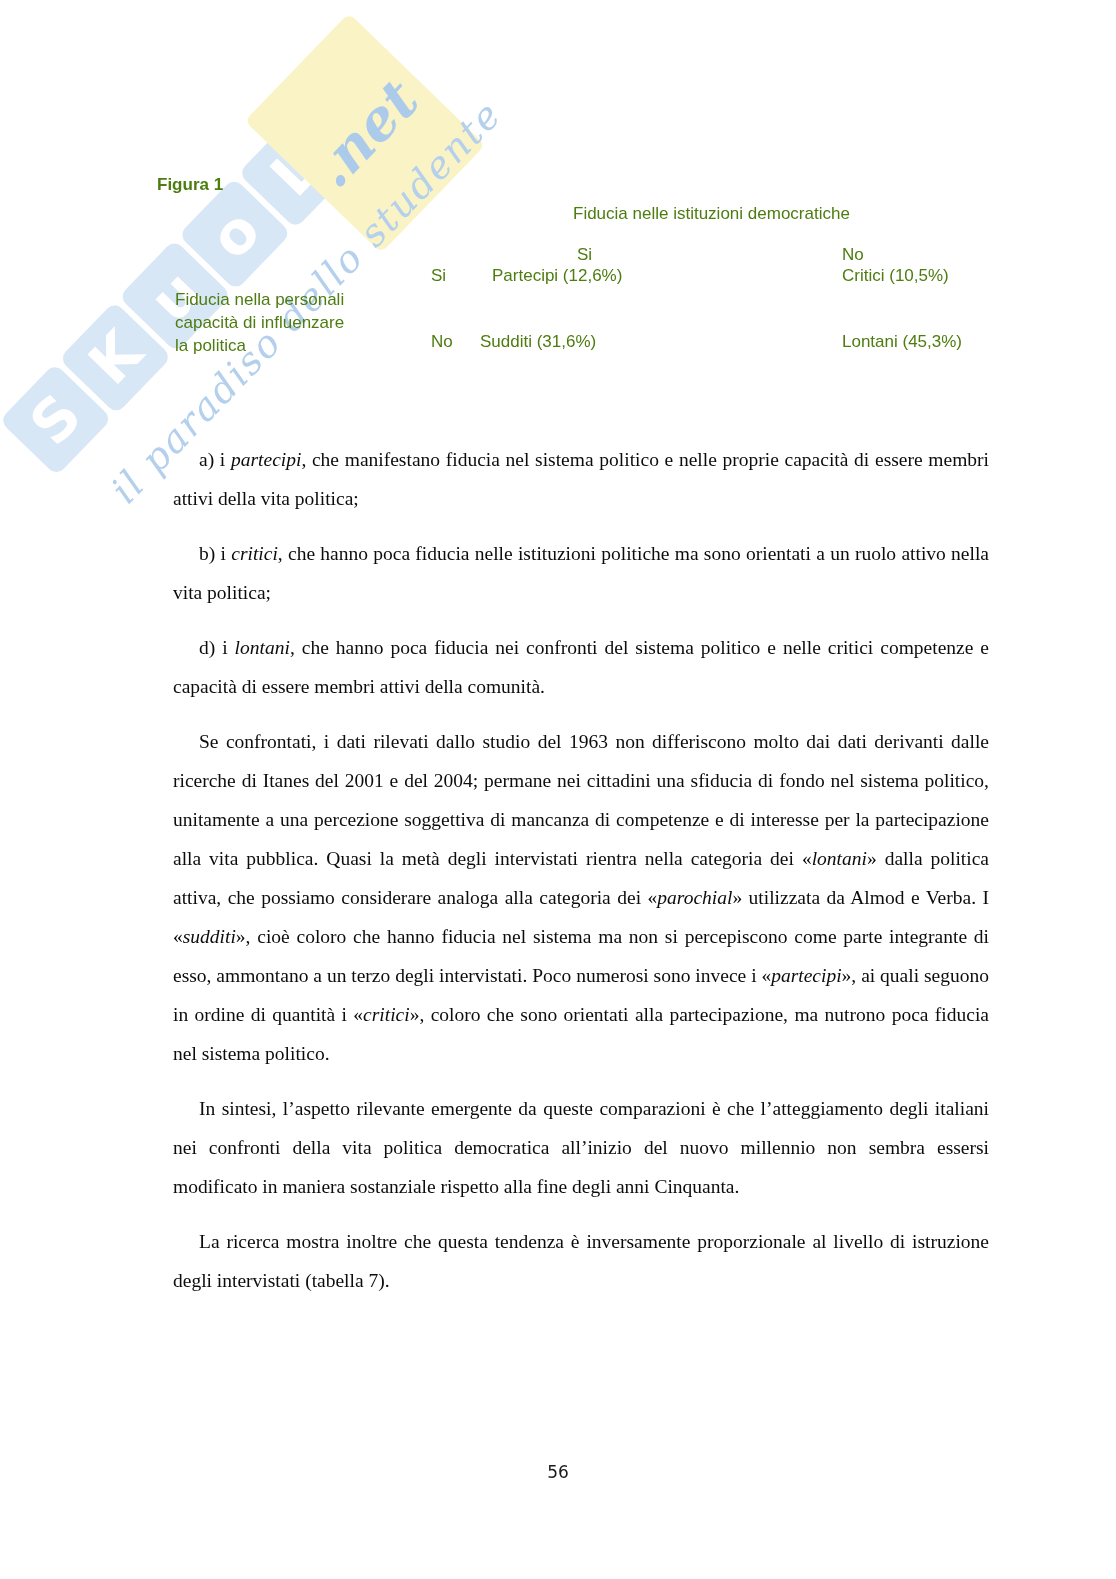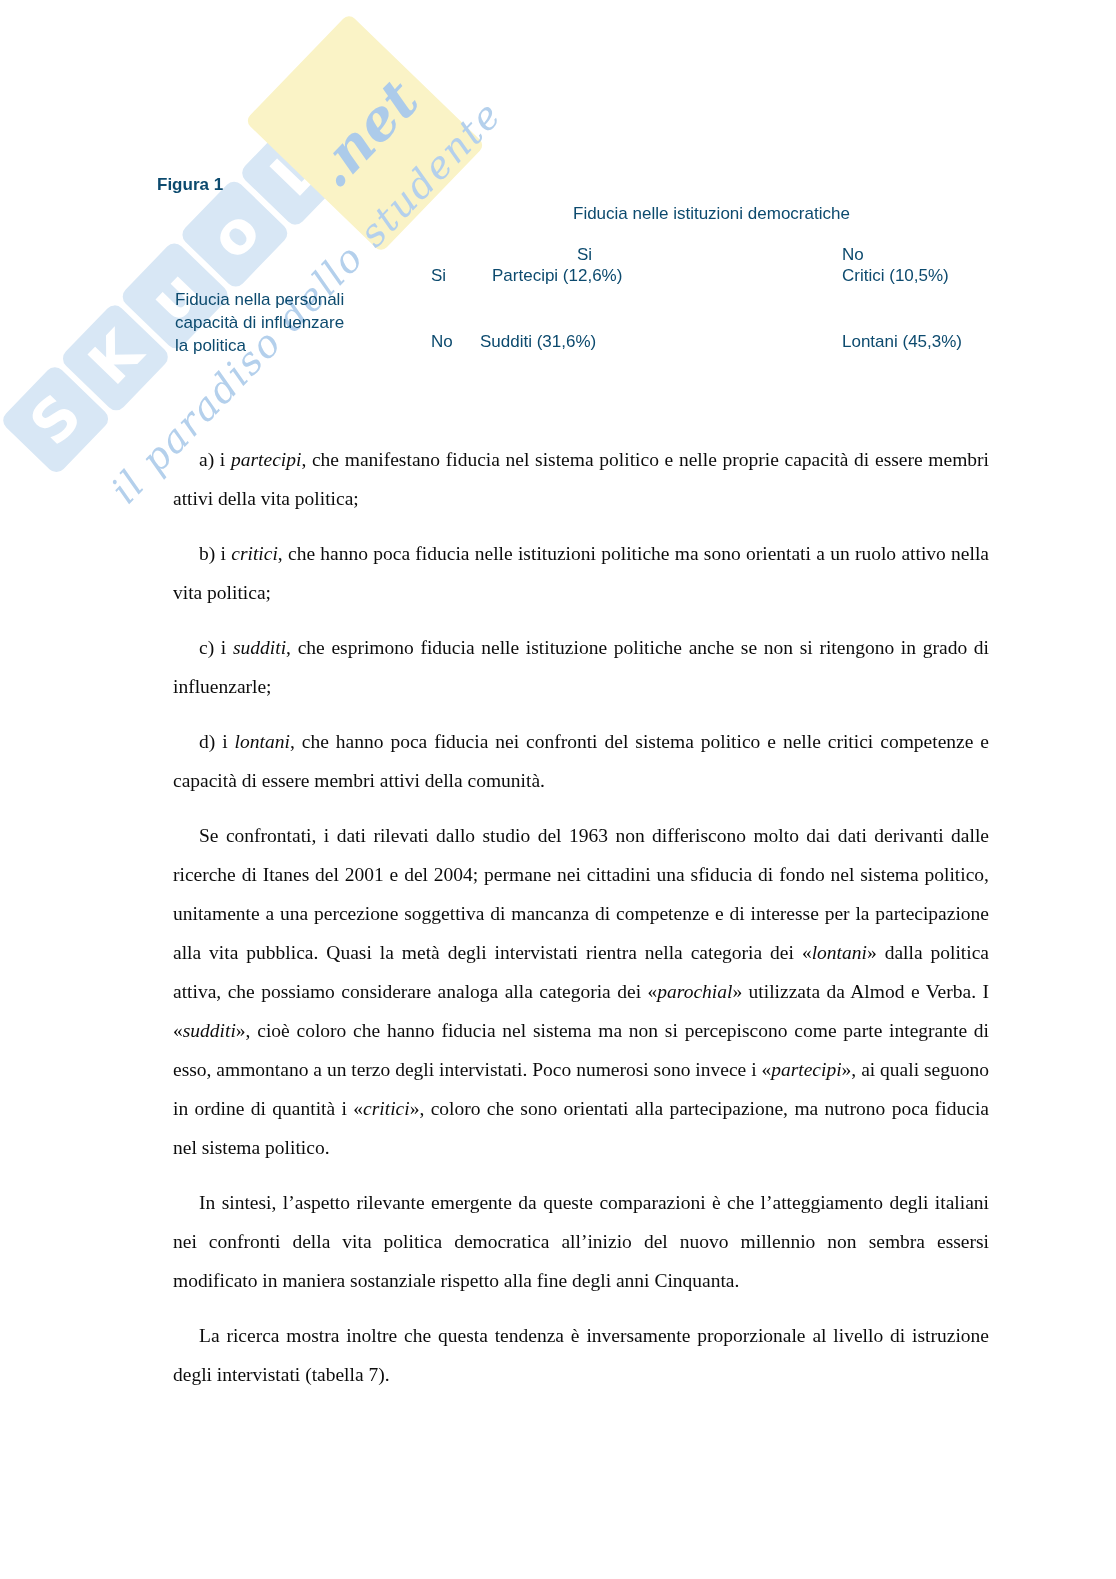--- a/index.html
+++ b/index.html
@@ -54,21 +54,21 @@
     font-style: italic;
     font-size: 38px; line-height: 50px;
     letter-spacing: 2px;
     text-align: center;
     color: var(--wm-tag, #b4d0ec);
     white-space: nowrap;
   }
 
   
   .content { position: absolute; inset: 0; z-index: 1; }
-  .fig { position: absolute; font-family: "Liberation Sans", sans-serif; font-size: 17px; color: #0c4a6e; white-space: nowrap; }
+  .fig { position: absolute; font-family: "Liberation Sans", sans-serif; font-size: 17px; color: #4d7c0f; white-space: nowrap; }
   .fig-label { left: 157px; top: 175px; font-weight: bold; }
   .fig-title { left: 573px; top: 204px; }
   .fig-col-si { left: 577px; top: 245px; }
   .fig-col-no { left: 842px; top: 245px; }
   .fig-row1-header { left: 431px; top: 266px; }
   .fig-cell-partecipi { left: 492px; top: 266px; }
   .fig-cell-critici { left: 842px; top: 266px; }
   .fig-axis { left: 175px; top: 288px; line-height: 23px; white-space: nowrap; }
   .fig-row2-header { left: 431px; top: 332px; }
   .fig-cell-sudditi { left: 480px; top: 332px; }
@@ -126,20 +126,20 @@
     <div>la politica</div>
   </div>
 
   <span class="fig fig-row2-header">No</span>
   <span class="fig fig-cell-sudditi">Sudditi (31,6%)</span>
   <span class="fig fig-cell-lontani">Lontani (45,3%)</span>
 
   <div class="body-text">
       <p><span>a) i </span><span class="it">partecipi</span><span>, che manifestano fiducia nel sistema politico e nelle proprie capacità di essere membri attivi della vita politica;</span></p>
       <p><span>b) i </span><span class="it">critici</span><span>, che hanno poca fiducia nelle istituzioni politiche ma sono orientati a un ruolo attivo nella vita politica;</span></p>
-      <p><span>c) i </span><span class="it">sudditi</span><span>, che esprimono fiducia nelle istituzione politiche anche se non si ritengono in grado di influenzarle;</span></p>
       <p><span>d) i </span><span class="it">lontani</span><span>, che hanno poca fiducia nei confronti del sistema politico e nelle critici competenze e capacità di essere membri attivi della comunità.</span></p>
       <p><span>Se confrontati, i dati rilevati dallo studio del 1963 non differiscono molto dai dati derivanti dalle ricerche di Itanes del 2001 e del 2004; permane nei cittadini una sfiducia di fondo nel sistema politico, unitamente a una percezione soggettiva di mancanza di competenze e di interesse per la partecipazione alla vita pubblica. Quasi la metà degli intervistati rientra nella categoria dei «</span><span class="it">lontani</span><span>» dalla politica attiva, che possiamo considerare analoga alla categoria dei «</span><span class="it">parochial</span><span>» utilizzata da Almod e Verba. I «</span><span class="it">sudditi</span><span>», cioè coloro che hanno fiducia nel sistema ma non si percepiscono come parte integrante di esso, ammontano a un terzo degli intervistati. Poco numerosi sono invece i «</span><span class="it">partecipi</span><span>», ai quali seguono in ordine di quantità i «</span><span class="it">critici</span><span>», coloro che sono orientati alla partecipazione, ma nutrono poca fiducia nel sistema politico.</span></p>
       <p><span>In sintesi, l’aspetto rilevante emergente da queste comparazioni è che l’atteggiamento degli italiani nei confronti della vita politica democratica all’inizio del nuovo millennio non sembra essersi modificato in maniera sostanziale rispetto alla fine degli anni Cinquanta.</span></p>
       <p><span>La ricerca mostra inoltre che questa tendenza è inversamente proporzionale al livello di istruzione degli intervistati (tabella 7).</span></p>
     </div>
 
+  <div class="page-number">56</div>
 </div>
 
 </body></html>

